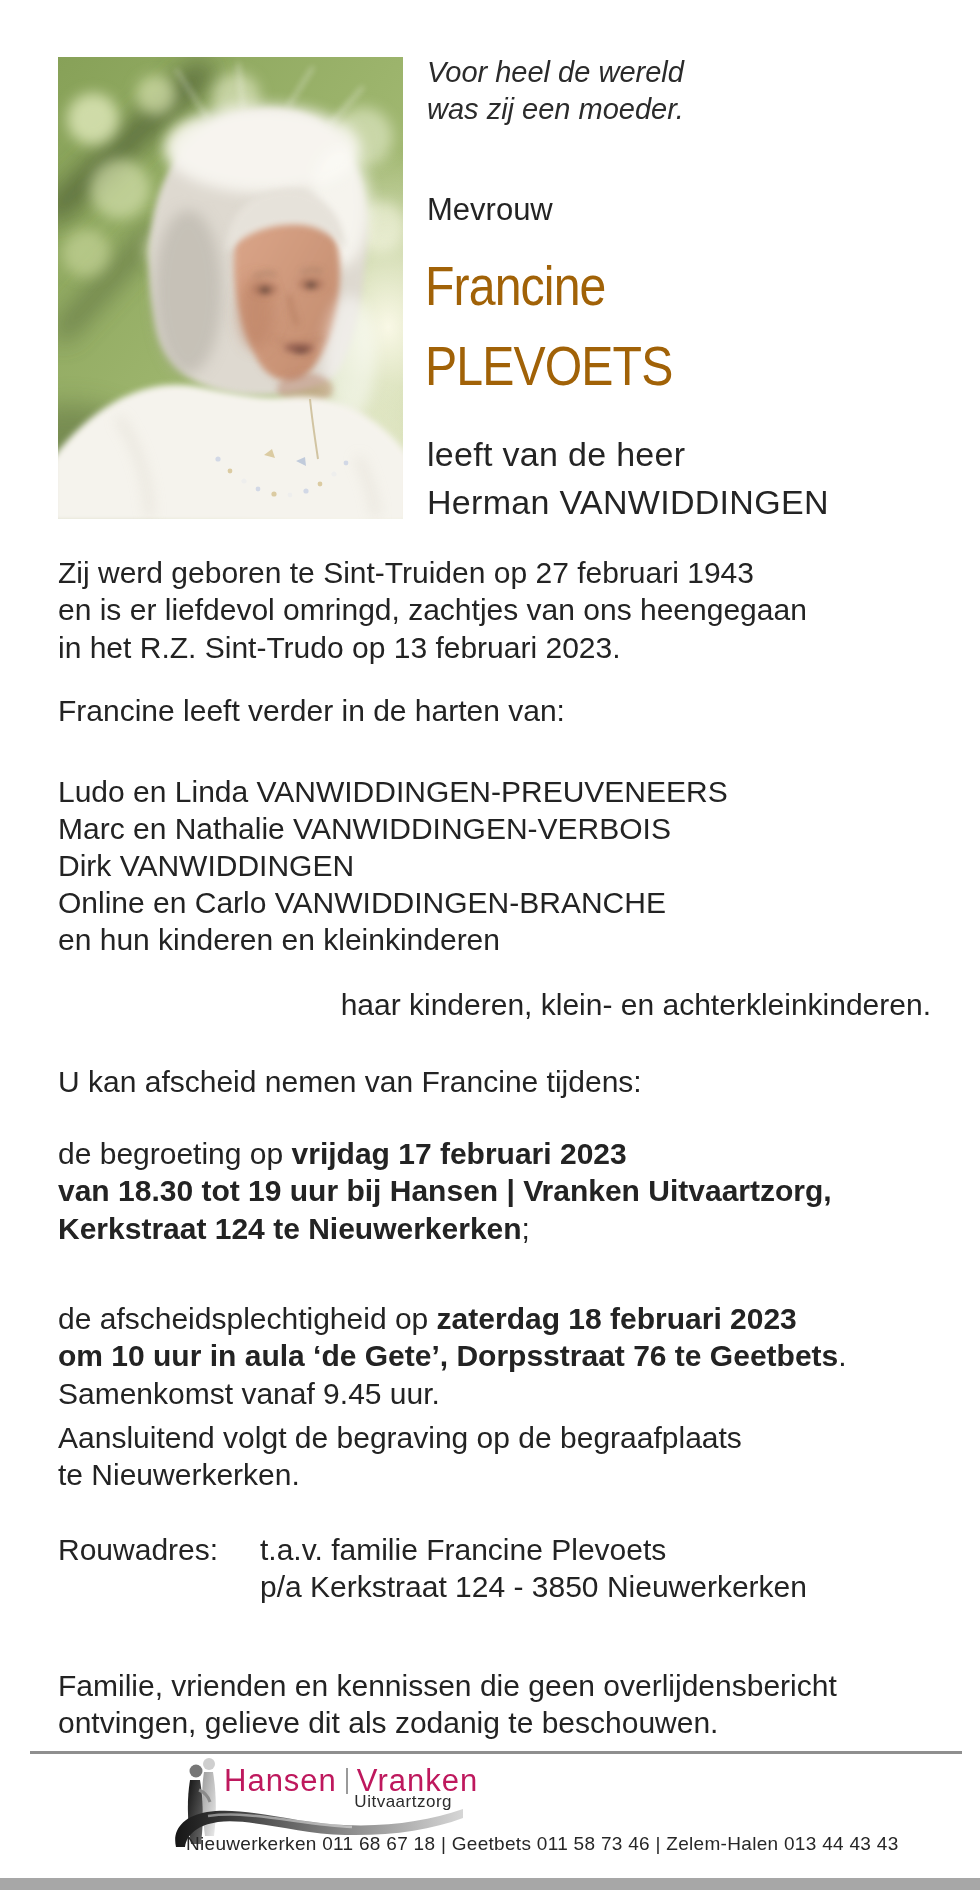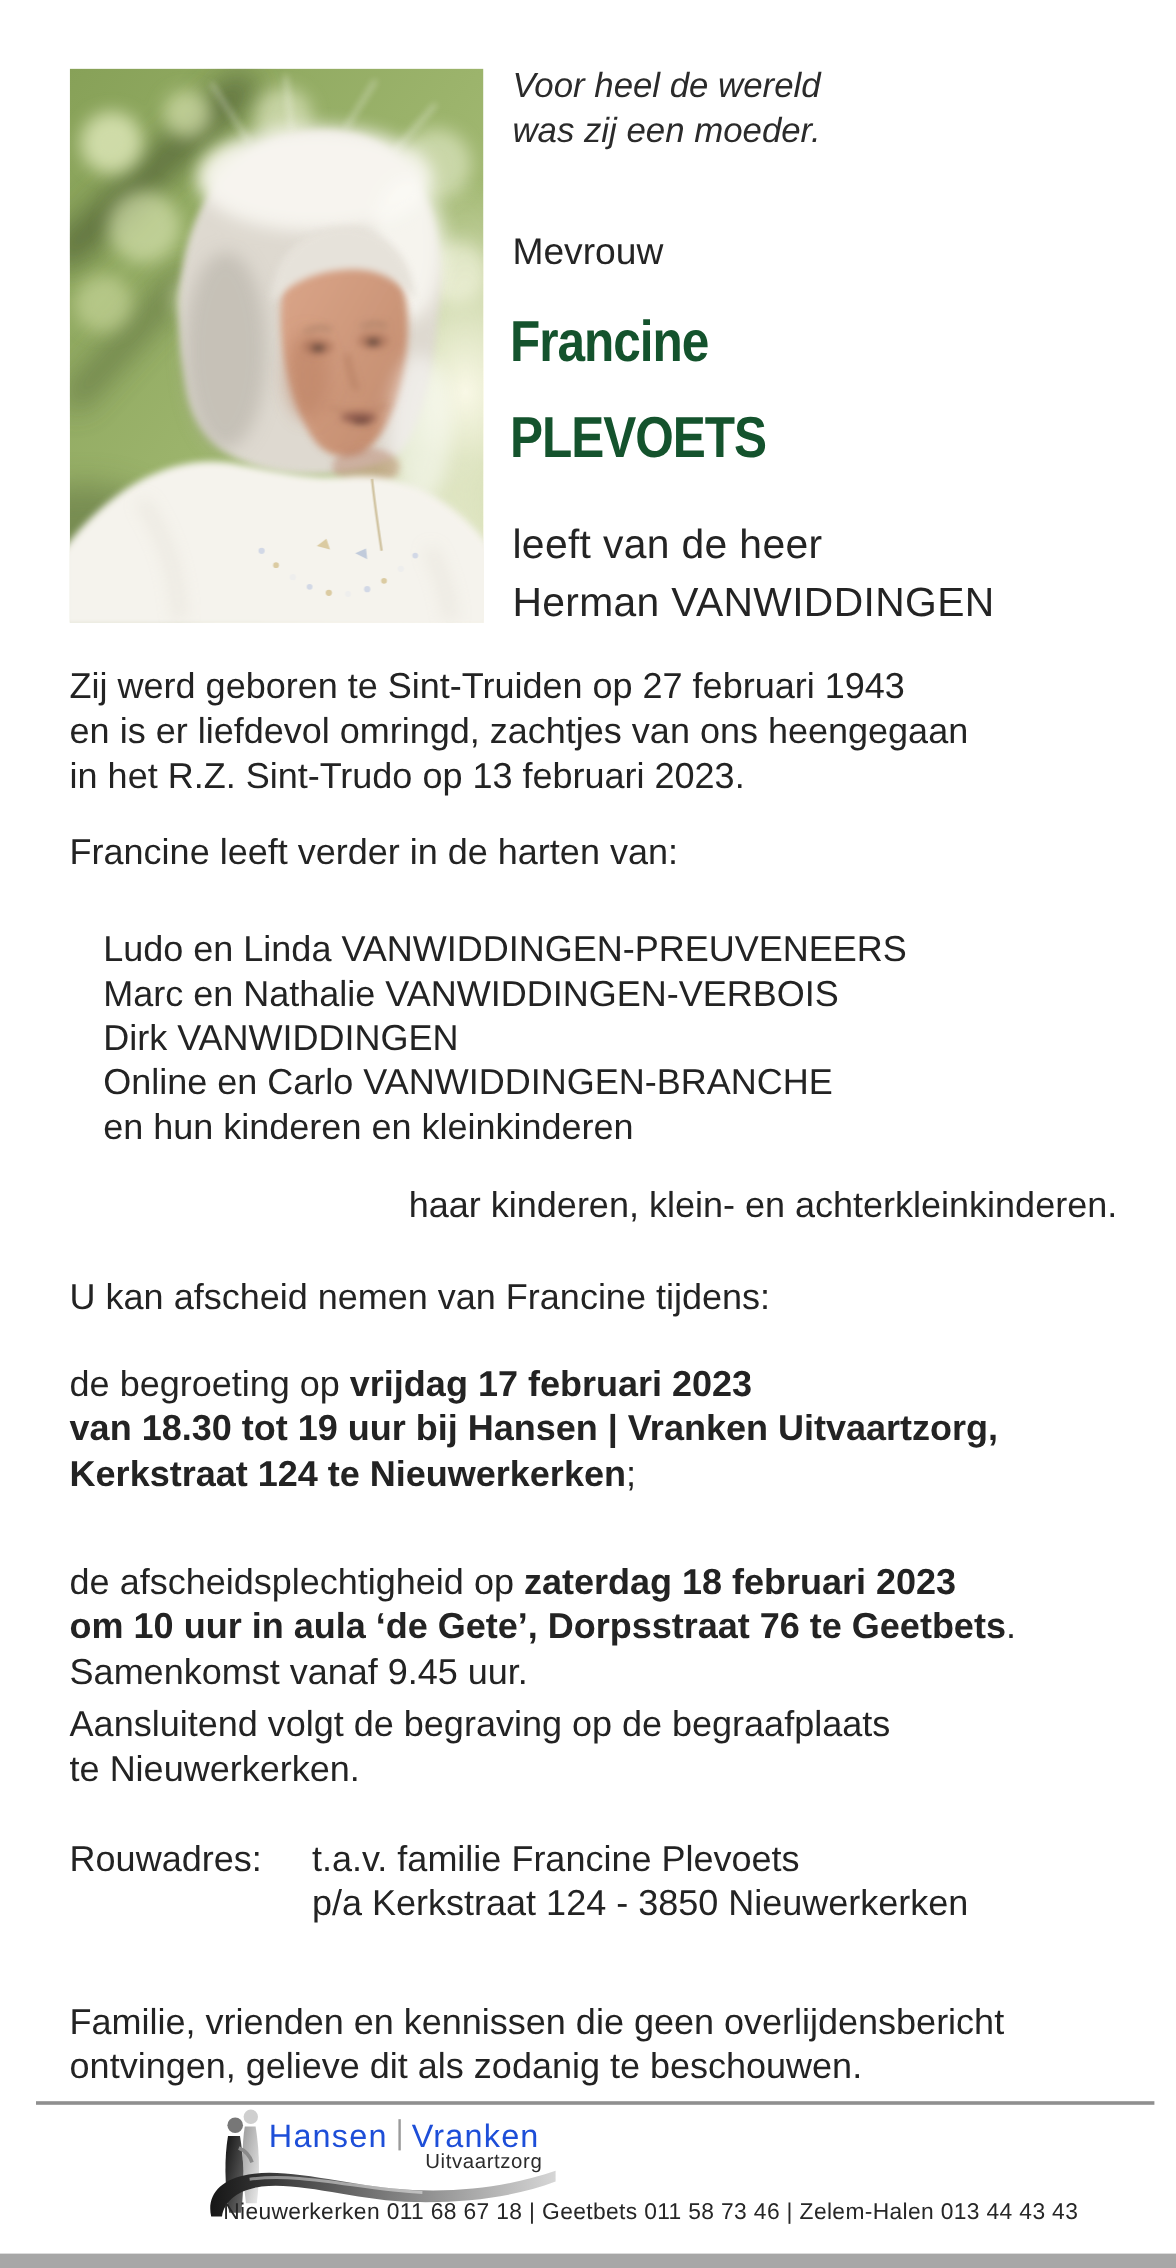--- a/index.html
+++ b/index.html
@@ -7,41 +7,41 @@
     width:980px;height:1890px;position:relative;background:#ffffff;
     font-family:"Liberation Sans", sans-serif;color:#212121;overflow:hidden;
   }
   .abs{position:absolute;}
   
   .photo{left:58px;top:57px;width:345px;height:462px;overflow:hidden;}
   .photo svg{display:block;width:100%;height:100%;}
   
   .quote{left:427px;top:54px;width:520px;font-size:29px;line-height:37px;font-style:italic;color:#2b2b2b;}
   .salutation{left:427px;top:192px;font-size:31px;color:#242424;}
-  .name{left:425px;top:246px;font-size:48px;line-height:80px;font-weight:700;color:#14532d;letter-spacing:-1px;}
+  .name{left:425px;top:246px;font-size:56px;line-height:80px;font-weight:400;color:#a16207;letter-spacing:-1px;}
   .name .ln{transform:scaleX(.86);transform-origin:0 50%;white-space:nowrap;}
   .widow{left:427px;top:430px;font-size:34px;line-height:48px;color:#242424;letter-spacing:.3px;}
   
   .para{left:58px;width:873px;font-size:30px;line-height:37.4px;color:#232323;}
   .p-birth{top:554px;}
   .p-lives{top:692px;}
-  .p-family{top:773px;line-height:37px;margin-left:28px;}
+  .p-family{top:773px;line-height:37px;}
   .p-grand{top:986px;text-align:right;}
   .p-ukan{top:1063px;}
   .p-visit{top:1135px;}
   .p-cerem{top:1272px;margin-top:28px;}
   .p-burial{top:1419px;}
   .p-addr{top:1531px;display:flex;}
   .addr-label{width:202px;flex:0 0 202px;}
   .p-notice{top:1667px;}
   .b{font-weight:bold;}
   
   .sep-line{left:30px;top:1751px;width:932px;height:3px;background:#8f8f8f;}
   .logo-figures{left:186px;top:1756px;width:36px;height:90px;}
-  .logo-name{left:224px;top:1763px;font-size:27px;letter-spacing:1px;color:#1d4ed8;white-space:nowrap;}
+  .logo-name{left:224px;top:1763px;font-size:31px;letter-spacing:1px;color:#be185d;white-space:nowrap;}
   .logo-divider{display:inline-block;border-left:2px solid #9a9a9a;height:26px;margin:0 9px;transform:translateY(3px);}
   .logo-subtitle{left:224px;top:1792px;width:228px;text-align:right;font-size:17px;letter-spacing:.5px;color:#2b2b2b;}
   .swoosh{left:172px;top:1797px;width:292px;height:52px;}
   .contact{left:186px;top:1833px;font-size:19px;letter-spacing:.3px;color:#262626;}
   .condole{left:186px;top:1857px;font-size:19px;letter-spacing:.3px;color:#262626;margin-top:26px;}
   .bottom-bar{left:0;top:1878px;width:980px;height:12px;background:#a7a7a7;}
 </style>
 </head>
 <body style="color: rgb(33, 33, 33);">
 

